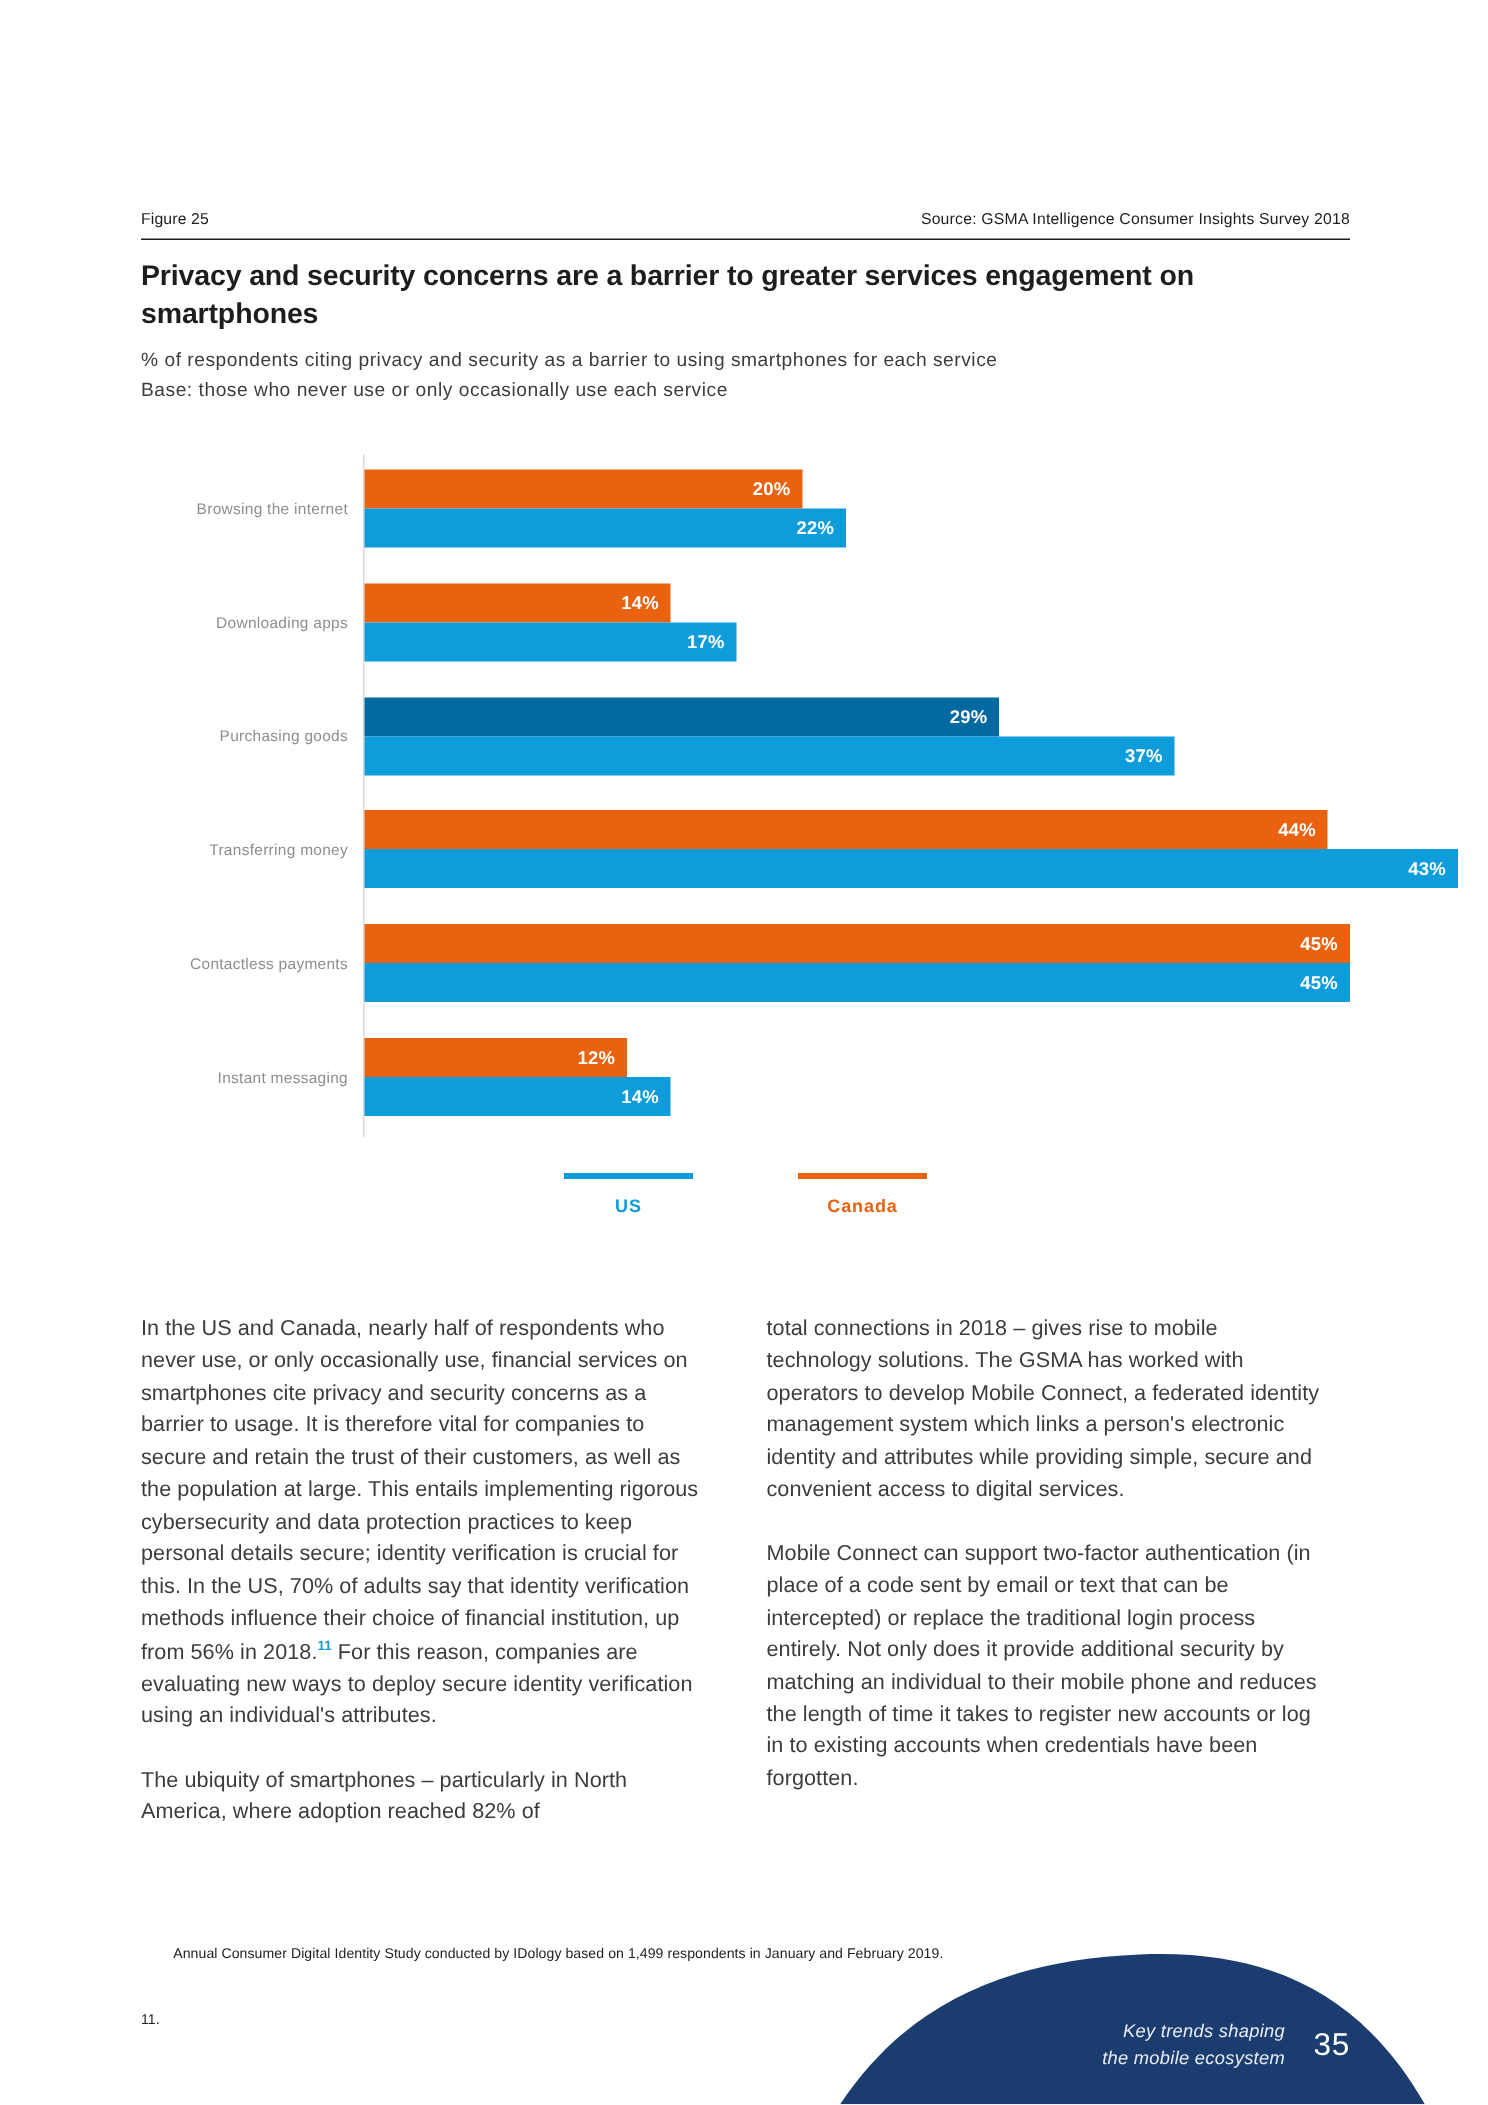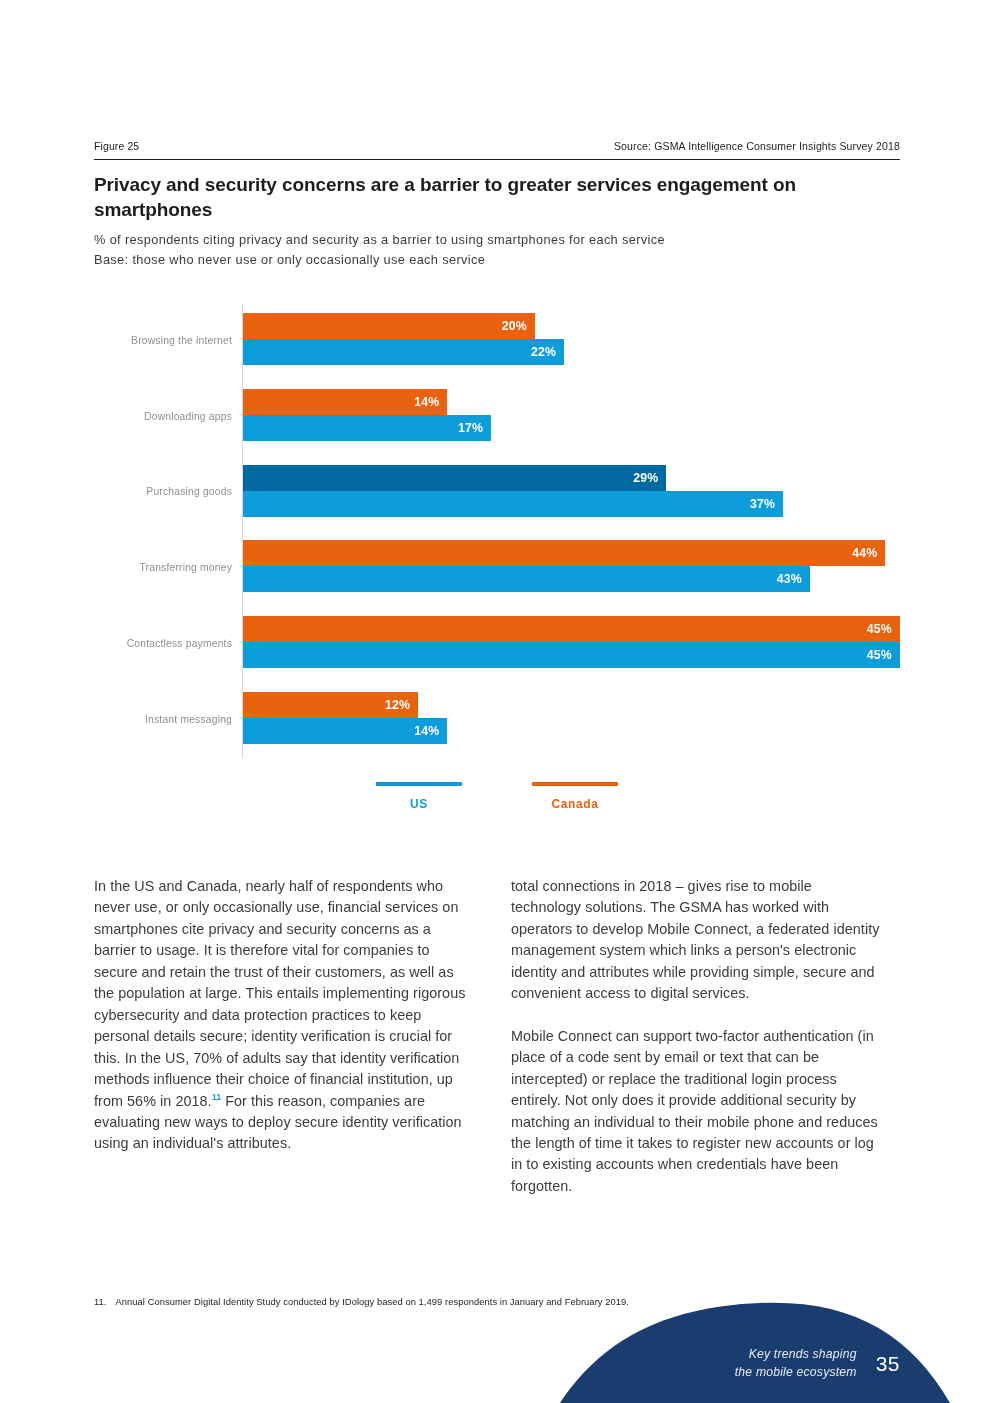--- a/index.html
+++ b/index.html
@@ -215,21 +215,21 @@
     position: absolute;
     top: 1296px;
     left: 94px;
     width: 790px;
     font-size: 9.4px;
     color: #1d1d1b;
     letter-spacing: 0.05px;
     display: flex;
     gap: 9px;
   }
-  .footnote-num { flex: none; }
+  .footnote-num { flex: none; margin-top: 44px; }
 
   
   .footer-blob {
     position: absolute;
     left: 0;
     bottom: 0;
     width: 992px;
     height: 110px;
     pointer-events: none;
   }
@@ -308,21 +308,21 @@
               <span class="bar-value">37%</span>
             </div>
           </div>
         </div>
         <div class="cat-group">
           <div class="cat-label">Transferring money</div>
           <div class="bars">
             <div class="bar canada" style="width: 642.4px; background: rgb(233, 98, 15);">
               <span class="bar-value">44%</span>
             </div>
-            <div class="bar us" style="width: 567px; background: rgb(14, 156, 218); padding-left: 36px;">
+            <div class="bar us" style="width: 729px; background: rgb(14, 156, 218); padding-left: 36px;">
               <span class="bar-value">43%</span>
             </div>
           </div>
         </div>
         <div class="cat-group">
           <div class="cat-label">Contactless payments</div>
           <div class="bars">
             <div class="bar canada" style="width: 657px; background: rgb(233, 98, 15);">
               <span class="bar-value">45%</span>
             </div>
@@ -354,20 +354,21 @@
         <div class="legend-swatch" style="background: rgb(233, 98, 15);"></div>
         <div class="legend-label" style="color: rgb(233, 98, 15);">Canada</div>
       </div>
     </div>
 
   <div class="cols">
     <div class="col">
       <p>
         <span>In the US and Canada, nearly half of respondents who never use, or only occasionally use, financial services on smartphones cite privacy and security concerns as a barrier to usage. It is therefore vital for companies to secure and retain the trust of their customers, as well as the population at large. This entails implementing rigorous cybersecurity and data protection practices to keep personal details secure; identity verification is crucial for this. In the US, 70% of adults say that identity verification methods influence their choice of financial institution, up from 56% in 2018.</span><span class="fn-ref">11</span><span> For this reason, companies are evaluating new ways to deploy secure identity verification using an individual's attributes.</span>
       </p>
+      <p>The ubiquity of smartphones – particularly in North America, where adoption reached 82% of</p>
     </div>
     <div class="col">
       <p>total connections in 2018 – gives rise to mobile technology solutions. The GSMA has worked with operators to develop Mobile Connect, a federated identity management system which links a person's electronic identity and attributes while providing simple, secure and convenient access to digital services.</p>
       <p>Mobile Connect can support two-factor authentication (in place of a code sent by email or text that can be intercepted) or replace the traditional login process entirely. Not only does it provide additional security by matching an individual to their mobile phone and reduces the length of time it takes to register new accounts or log in to existing accounts when credentials have been forgotten.</p>
     </div>
   </div>
 
   <div class="footnote">
     <span class="footnote-num">11.</span>
     <span>Annual Consumer Digital Identity Study conducted by IDology based on 1,499 respondents in January and February 2019.</span>

